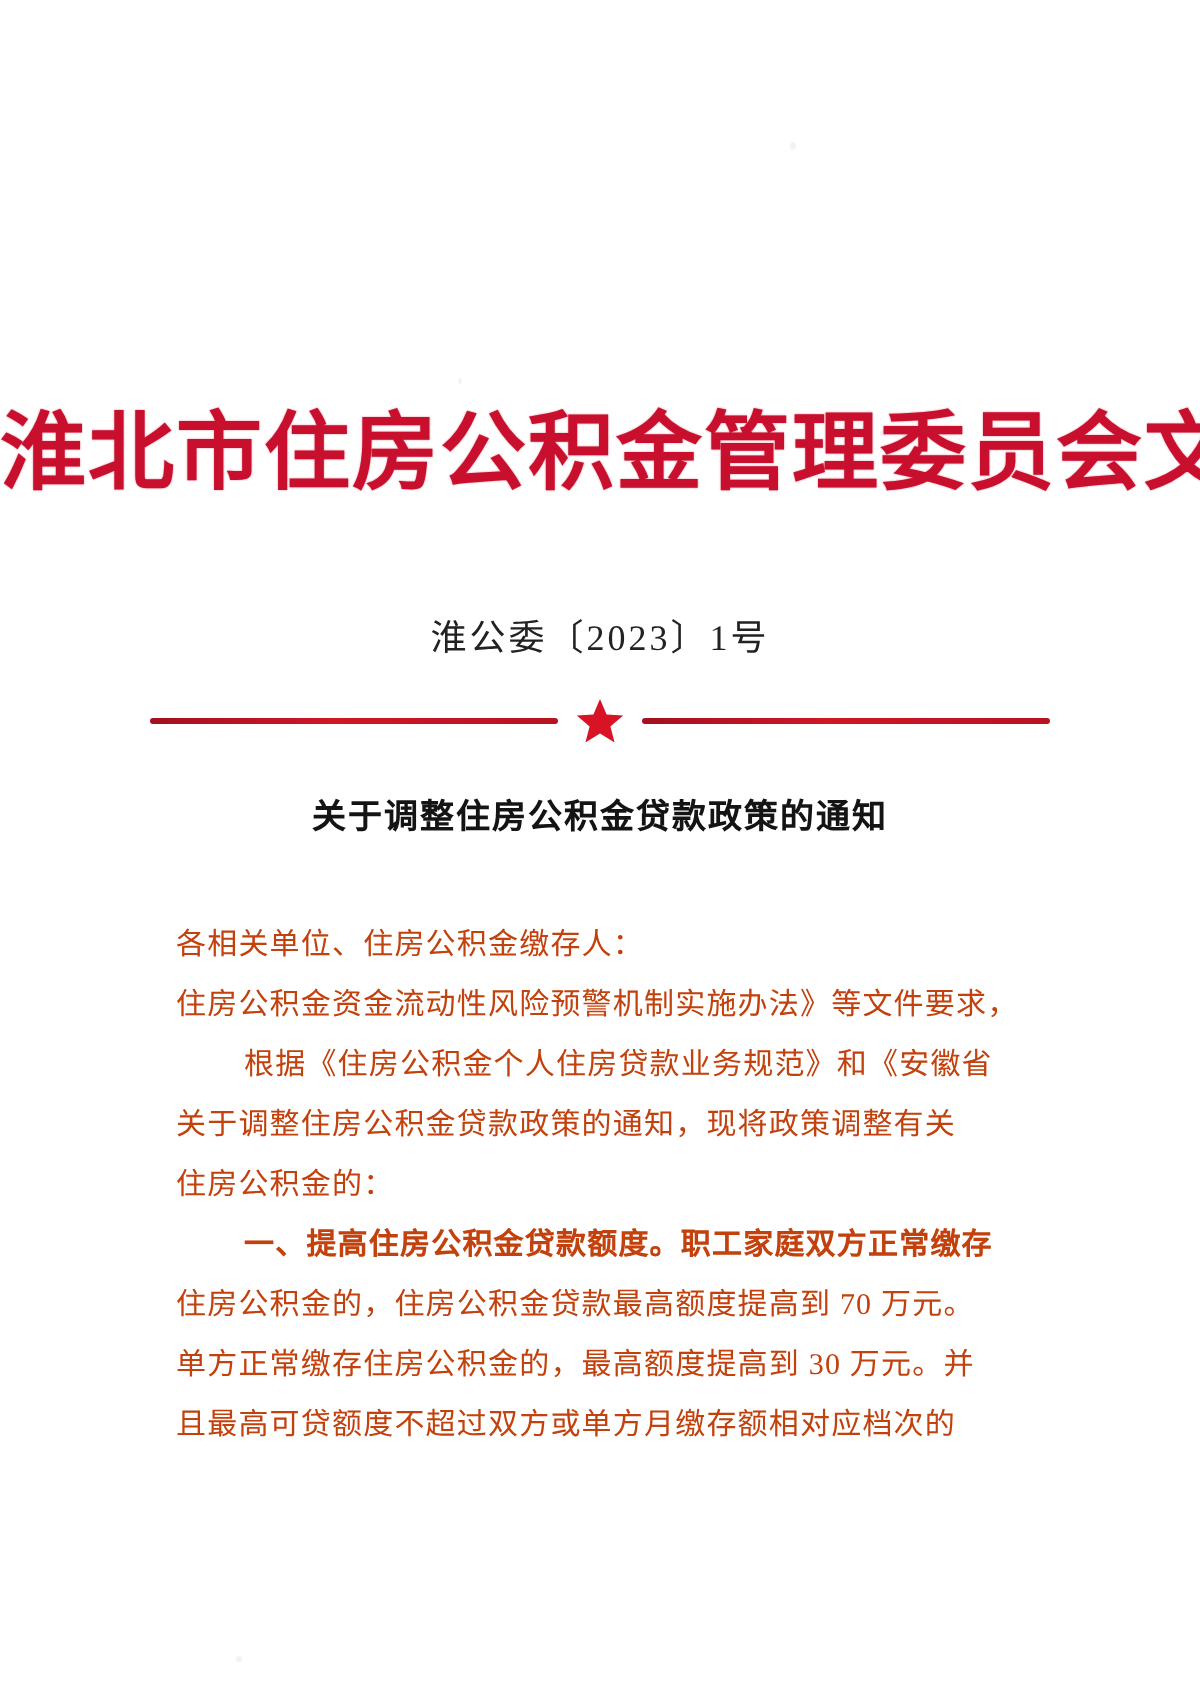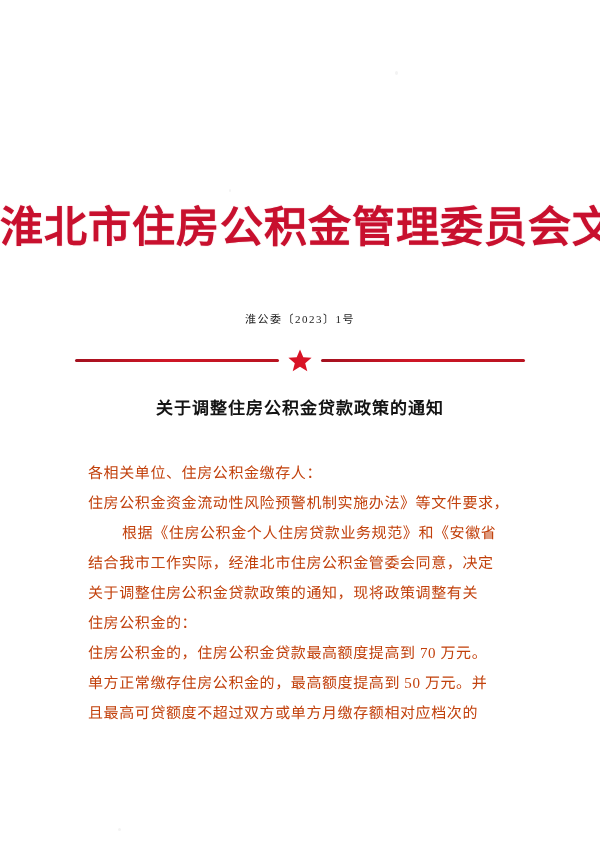--- a/index.html
+++ b/index.html
@@ -44,21 +44,21 @@
     text-shadow: 0 0 1px rgba(200,16,46,.55);
   }
 
   
   .doc-number {
     position: absolute;
     left: 0;
     right: 0;
     top: 308px;
     text-align: center;
-    font-size: 11px;
+    font-size: 18px;
     line-height: 22px;
     letter-spacing: 1.5px;
     color: #222;
   }
 
   
   .rule-wrap {
     position: absolute;
     left: 75px;
     right: 75px;
@@ -141,23 +141,23 @@
   </div>
 
   <div class="subject">关于调整住房公积金贷款政策的通知</div>
 
   <div class="body">
 
     <div class="line">各相关单位、住房公积金缴存人：</div>
 
     <div class="line">住房公积金资金流动性风险预警机制实施办法》等文件要求，</div>
     <div class="line indent">根据《住房公积金个人住房贷款业务规范》和《安徽省</div>
-    <div class="line">结合我市工作实际，经淮北市住房公积金管委会同意，决定</div>
     <div class="line">关于调整住房公积金贷款政策的通知，现将政策调整有关</div>
     <div class="line">住房公积金的：</div>
 
+    <div class="line indent bold-head">一、提高住房公积金贷款额度。职工家庭双方正常缴存</div>
     <div class="line">住房公积金的，住房公积金贷款最高额度提高到 70 万元。</div>
-    <div class="line">单方正常缴存住房公积金的，最高额度提高到 50 万元。并</div>
+    <div class="line">单方正常缴存住房公积金的，最高额度提高到 30 万元。并</div>
     <div class="line">且最高可贷额度不超过双方或单方月缴存额相对应档次的</div>
 
   </div>
 
 </div>
 
 </body></html>

